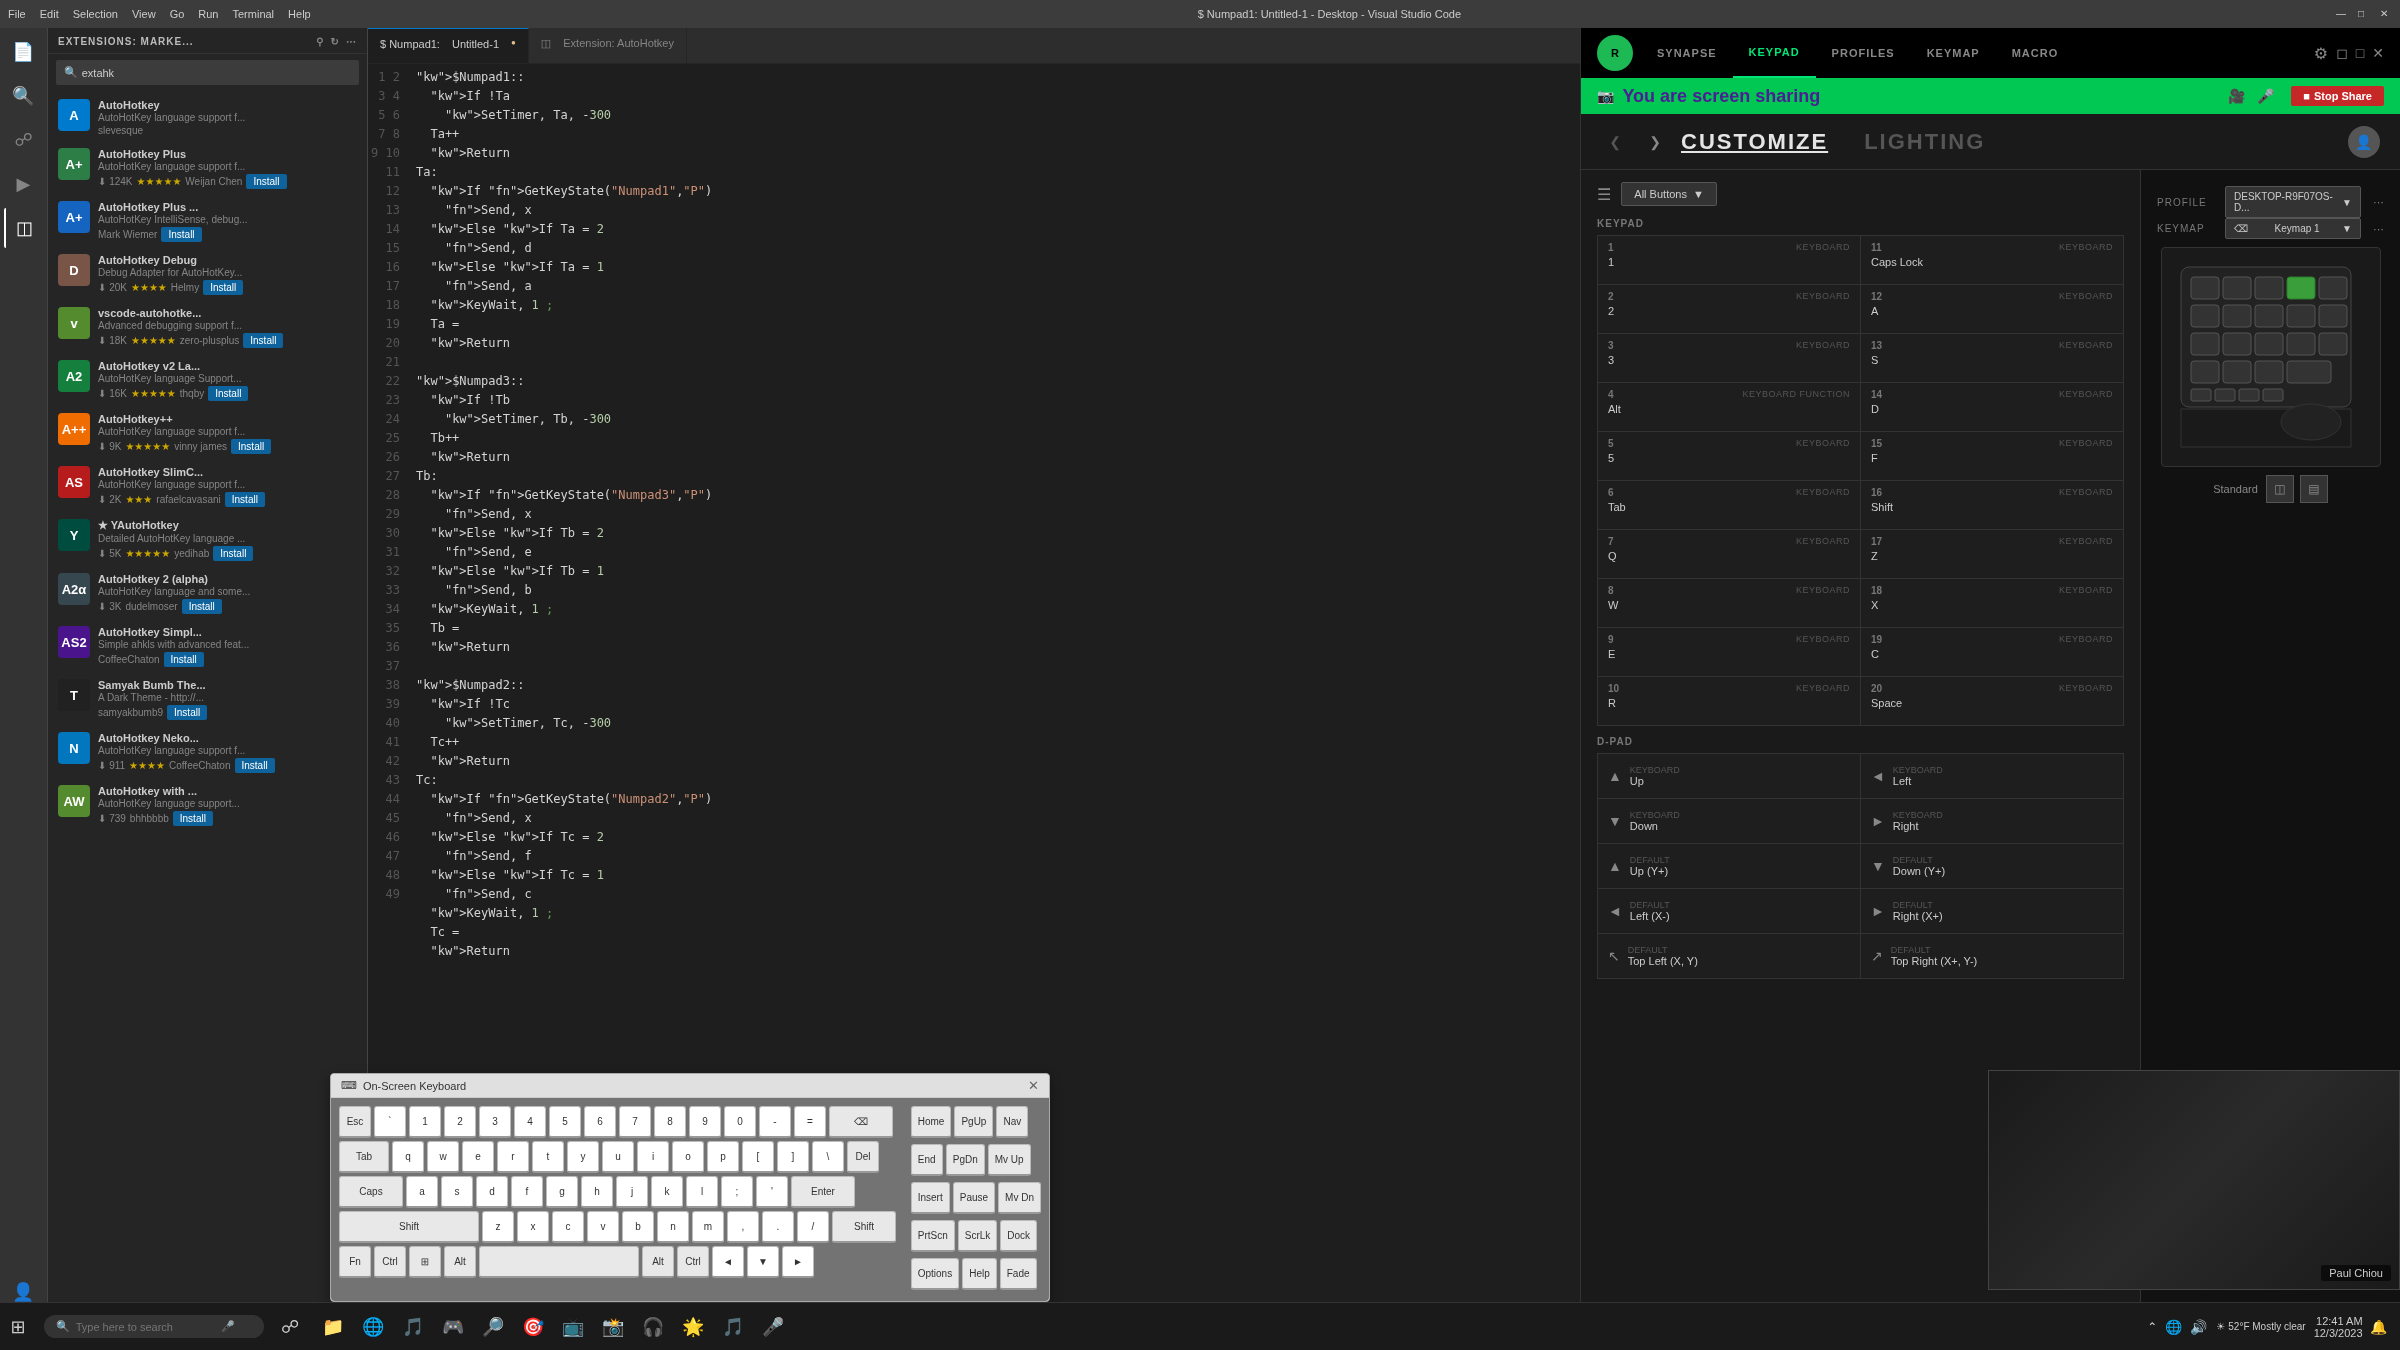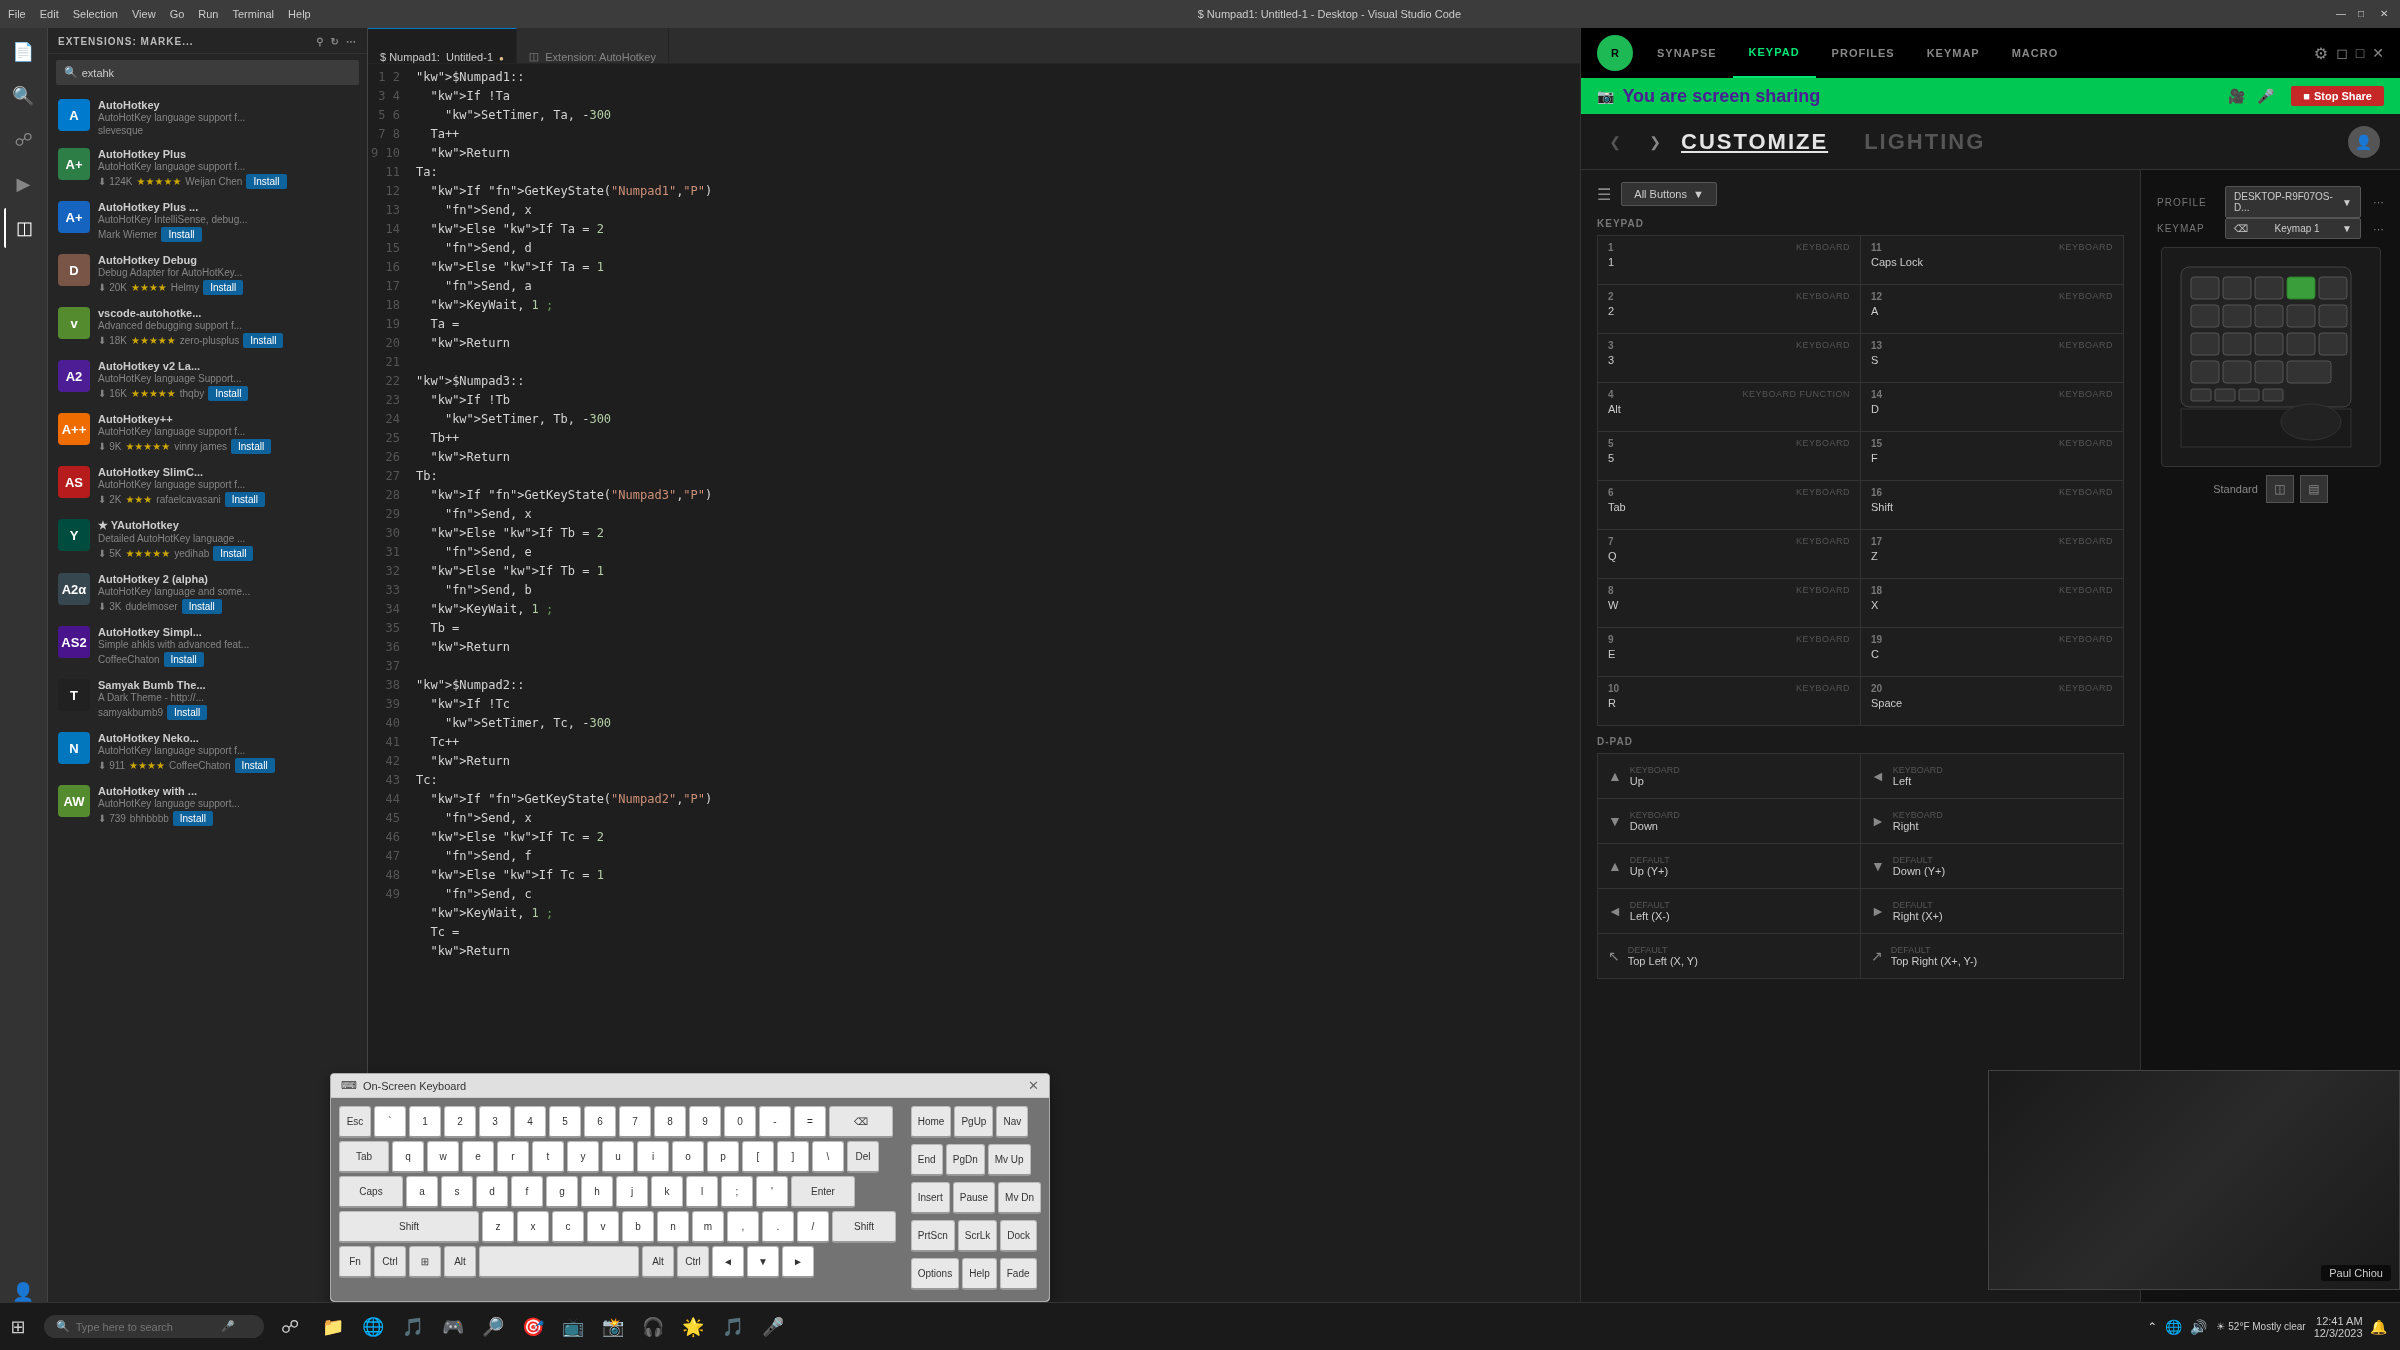--- a/index.html
+++ b/index.html
@@ -175,27 +175,27 @@
     }
     .editor-tabs {
       height: 36px;
       background: #2d2d2d;
       display: flex;
       align-items: center;
       border-bottom: 1px solid #252526;
     }
     .editor-tab {
       display: flex;
-      align-items: flex-end;
-      padding: 0 12px;
+      align-items: flex-start;
+      padding: 9px 12px;
       height: 100%;
       font-size: 11px;
       color: #858585;
       cursor: pointer;
-      gap: 6px;
+      gap: 12px;
       border-right: 1px solid #252526;
       background: #2d2d2d;
     }
     .editor-tab.active {
       color: #ccc;
       background: #1e1e1e;
       border-top: 1px solid #007acc;
     }
     .tab-dot { color: #e2c08d; font-size: 8px; }
     .editor-content {
@@ -775,21 +775,21 @@
         <div class="ext-desc">Advanced debugging support f...</div>
         <div class="ext-meta">
           <span>⬇ 18K</span>
           <span class="stars">★★★★★</span>
           <span class="ext-author">zero-plusplus</span>
           <button class="install-btn">Install</button>
         </div>
       </div>
     </div>
         <div class="ext-item">
-      <div class="ext-icon" style="background:#4c1d95">A2</div>
+      <div class="ext-icon" style="background:#15803d">A2</div>
       <div class="ext-info">
         <div class="ext-name">AutoHotkey v2 La...</div>
         <div class="ext-desc">AutoHotKey language Support...</div>
         <div class="ext-meta">
           <span>⬇ 16K</span>
           <span class="stars">★★★★★</span>
           <span class="ext-author">thqby</span>
           <button class="install-btn">Install</button>
         </div>
       </div>

